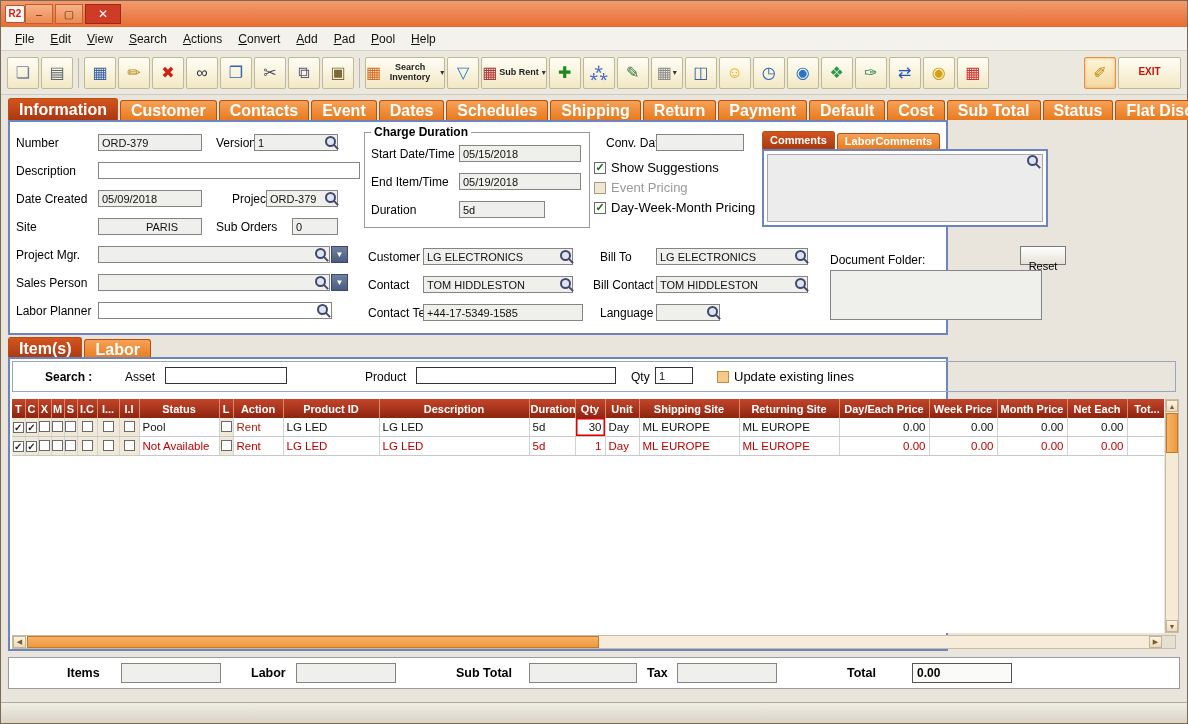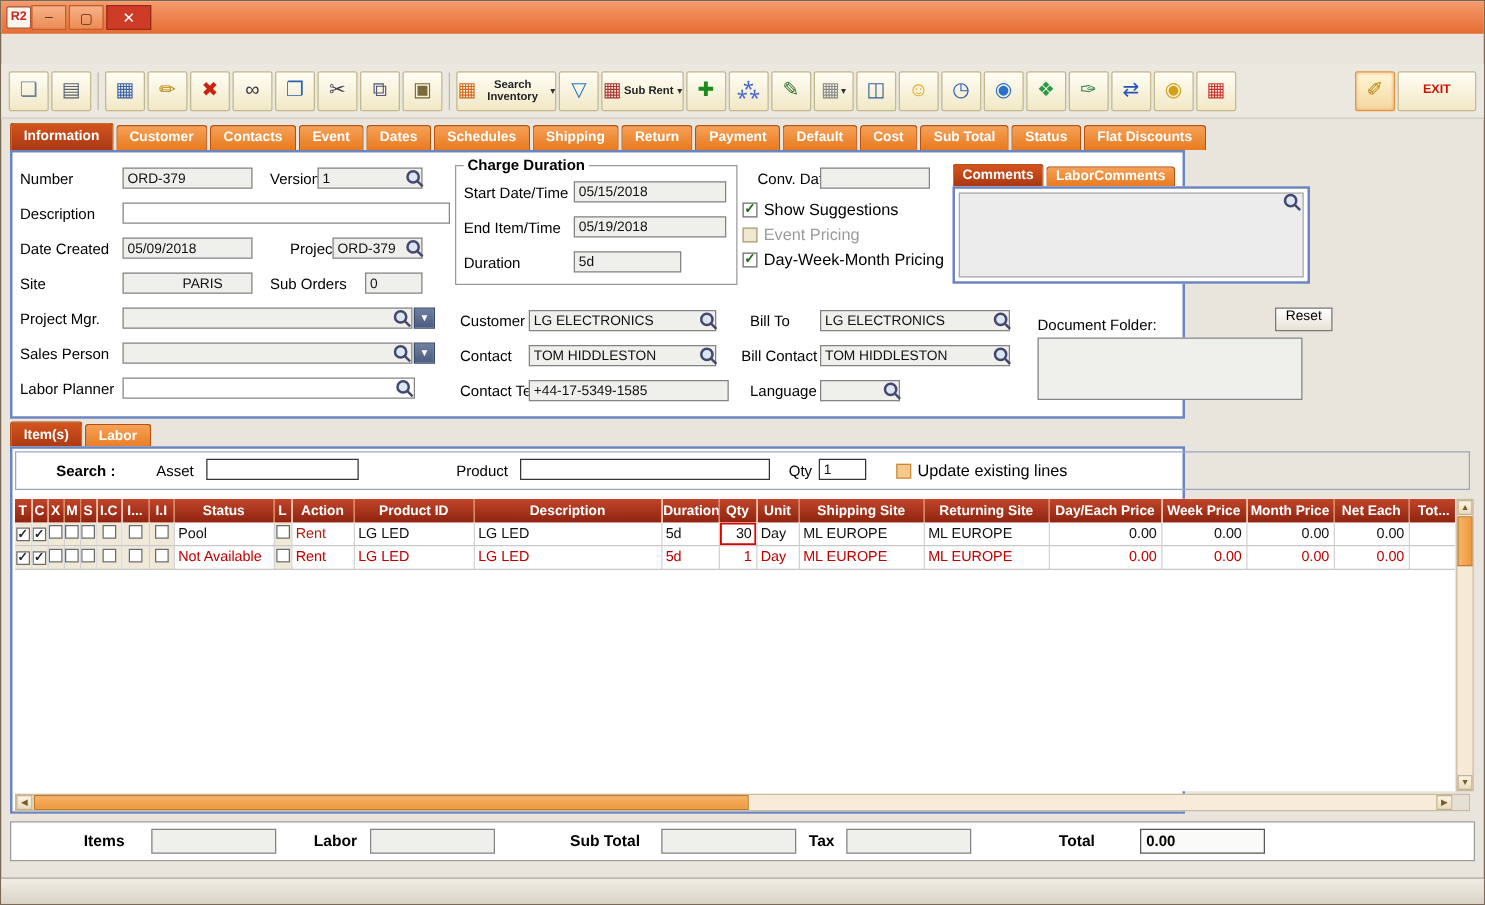--- a/index.html
+++ b/index.html
@@ -26,21 +26,21 @@
   .tlabel{font-size:9px;font-weight:bold;color:#222;line-height:1.05;padding:0 2px;max-width:54px;text-align:center}
   .tdd{font-size:8px;color:#333;padding-left:1px}
   .tbtn.sel{border:1px solid #E8923C;background:linear-gradient(#FFF6D8,#F3D8A0);box-shadow:inset 0 0 3px #E8A86A}
   .tbtn.exitbtn{width:63px}
   .exitlabel{color:#D01000;font-size:10px}
   .tsep{display:inline-block;width:1px;height:30px;background:#BDB8A8;margin:0 4px}
   .tspace{flex:1}
 
   
   .tabstrip{position:absolute;left:7px;display:flex;gap:2px;align-items:flex-end;height:23px}
-  .tab{height:19px;line-height:19px;padding:0 10px;font-size:11px;font-weight:bold;color:#fff;background:linear-gradient(#F6A157,#E87A1E);border:1px solid #B5500F;border-bottom:none;border-radius:3px 3px 0 0;cursor:pointer;white-space:nowrap}
+  .tab{height:19px;line-height:19px;padding:0 10px;font-size:16px;font-weight:bold;color:#fff;background:linear-gradient(#F6A157,#E87A1E);border:1px solid #B5500F;border-bottom:none;border-radius:3px 3px 0 0;cursor:pointer;white-space:nowrap}
   .tab.active{background:linear-gradient(#D4541E,#A93812);height:21px;line-height:21px}
   .main-tabs{top:96px}
   .items-tabs{top:335px}
   .ctabs{position:absolute;display:flex;gap:2px;align-items:flex-end;height:19px}
   .ctabs .tab{font-size:11px;height:15px;line-height:15px;padding:0 7px}
   .ctabs .tab.active{height:17px;line-height:17px}
 
   
   .panel{position:absolute;left:7px;width:940px;background:#fff;border:2px solid #6C85BE;box-sizing:border-box}
   .form-panel{top:119px;height:215px}
@@ -57,21 +57,21 @@
   .group-title{position:absolute;top:-8px;left:6px;background:#fff;padding:0 3px;font-size:12px;font-weight:bold}
   .cbrow{display:flex;align-items:center;margin-bottom:5px;cursor:pointer}
   .cb{display:inline-flex;width:12px;height:12px;border:1px solid #6A6A6A;background:#fff;font-size:11px;line-height:1;align-items:center;justify-content:center;color:#1A6A1A;font-weight:bold;box-sizing:border-box}
   .cb.dis{background:#EFE7CF;border-color:#AA9A80}
   .cb.warn{background:#F5C98C;border-color:#C98A40}
   .cblabel{font-size:13px;margin-left:5px}
   .cbrow.dis .cblabel{color:#9A9A9A}
   .combox{position:absolute;border:2px solid #6C85BE;background:#fff;box-sizing:border-box}
   .combox-inner{position:absolute;inset:3px;background:#ECECEC;border:1px solid #A8A8A8}
   .robox{position:absolute;background:#EFEFEC;border:1px solid #848484;box-sizing:border-box}
-  .btn{position:absolute;background:linear-gradient(#FFFFFF,#E6E2D6);border:1px solid #7A7A7A;font-size:11px;text-align:center;cursor:pointer;box-sizing:border-box;padding-top:0}
+  .btn{position:absolute;background:linear-gradient(#FFFFFF,#E6E2D6);border:1px solid #7A7A7A;font-size:11px;text-align:center;cursor:pointer;box-sizing:border-box;padding-top:13px}
 
   
   .searchrow{position:absolute;left:2px;top:2px;width:1164px;height:31px;border:1px solid #9AA6BE;box-sizing:border-box}
   .srlbl{position:absolute;font-size:12px;font-weight:bold;white-space:nowrap}
   .tablewrap{position:absolute;left:2px;top:40px;width:1152px;height:234px;overflow:hidden;background:#fff}
   #items-table{border-collapse:collapse;table-layout:fixed;font-size:11.5px;width:1155px}
   #items-table th{background:linear-gradient(#C2452A,#8E2410);color:#fff;font-size:11px;font-weight:bold;height:19px;padding:0 1px;border-right:1px solid #D98A64;overflow:hidden;white-space:nowrap;cursor:pointer}
   #items-table td{height:18px;padding:0 3px;border-right:1px solid #D2D2D2;border-bottom:1px solid #C8C8C8;overflow:hidden;white-space:nowrap;background:#fff;color:#111}
   #items-table td.cbcell{background:#F0E9D8;text-align:center;padding:0}
   #items-table td .cb{width:11px;height:11px;font-size:10px;color:#222}
@@ -103,20 +103,32 @@
 
   <div class="titlebar">
     <span class="logo">R2</span>
     <span class="winbtns">
       <span class="wbtn">–</span>
       <span class="wbtn">▢</span>
       <span class="wbtn close">✕</span>
     </span>
   </div>
 
+  <div class="menubar">
+      <div class="menu-item">File</div>
+      <div class="menu-item">Edit</div>
+      <div class="menu-item">View</div>
+      <div class="menu-item">Search</div>
+      <div class="menu-item">Actions</div>
+      <div class="menu-item">Convert</div>
+      <div class="menu-item">Add</div>
+      <div class="menu-item">Pad</div>
+      <div class="menu-item">Pool</div>
+      <div class="menu-item">Help</div>
+    </div>
 
   <div class="toolbar">
       <div class="tbtn">
         <span class="ticon" style="color: rgb(107, 127, 158);">❏</span>
       </div>
       <div class="tbtn">
         <span class="ticon" style="color: rgb(90, 101, 112);">▤</span>
       </div>
       <span class="tsep"></span>
       <div class="tbtn">

